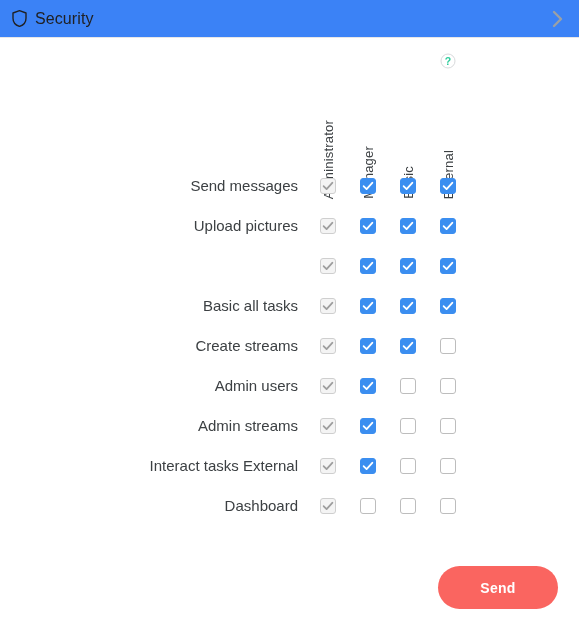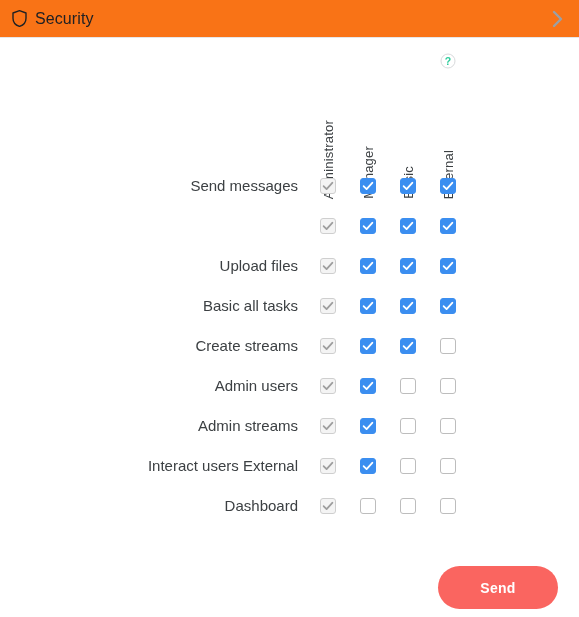--- a/index.html
+++ b/index.html
@@ -14,21 +14,21 @@
     color: #3c4043;
     overflow: hidden;
   }
 
   
   .titlebar {
     position: absolute;
     left: 0; top: 0;
     width: 579px;
     height: 38px;
-    background: #f97316;
+    background: #3b82f6;
     border-bottom: 1px solid #e6e6e8;
     box-sizing: border-box;
     display: flex;
     align-items: center;
   }
   .titlebar-left {
     display: flex;
     align-items: center;
     margin-left: 12px;
     gap: 8px;
@@ -258,20 +258,21 @@
         </div>
         <div class="cell" style="left: 435px;">
           <span class="cb checked">
             <svg width="11" height="9" viewBox="0 0 11 9" xmlns="http://www.w3.org/2000/svg">
               <path d="M1 4.6 L4.1 7.6 L10 1.2" fill="none" stroke="#ffffff" stroke-width="1.8" stroke-linecap="round" stroke-linejoin="round"></path>
             </svg>
           </span>
         </div>
       </div>
       <div class="row" style="top: 174px;">
+        <div class="row-label">Upload pictures</div>
         <div class="cell" style="left: 315px;">
           <span class="cb disabled">
             <svg width="11" height="9" viewBox="0 0 11 9" xmlns="http://www.w3.org/2000/svg">
               <path d="M1 4.6 L4.1 7.6 L10 1.2" fill="none" stroke="#9e9e9e" stroke-width="1.8" stroke-linecap="round" stroke-linejoin="round"></path>
             </svg>
           </span>
         </div>
         <div class="cell" style="left: 355px;">
           <span class="cb checked">
             <svg width="11" height="9" viewBox="0 0 11 9" xmlns="http://www.w3.org/2000/svg">
@@ -288,21 +289,20 @@
         </div>
         <div class="cell" style="left: 435px;">
           <span class="cb checked">
             <svg width="11" height="9" viewBox="0 0 11 9" xmlns="http://www.w3.org/2000/svg">
               <path d="M1 4.6 L4.1 7.6 L10 1.2" fill="none" stroke="#ffffff" stroke-width="1.8" stroke-linecap="round" stroke-linejoin="round"></path>
             </svg>
           </span>
         </div>
       </div>
       <div class="row" style="top: 214px;">
-        <div class="row-label">Upload files</div>
         <div class="cell" style="left: 315px;">
           <span class="cb disabled">
             <svg width="11" height="9" viewBox="0 0 11 9" xmlns="http://www.w3.org/2000/svg">
               <path d="M1 4.6 L4.1 7.6 L10 1.2" fill="none" stroke="#9e9e9e" stroke-width="1.8" stroke-linecap="round" stroke-linejoin="round"></path>
             </svg>
           </span>
         </div>
         <div class="cell" style="left: 355px;">
           <span class="cb checked">
             <svg width="11" height="9" viewBox="0 0 11 9" xmlns="http://www.w3.org/2000/svg">
@@ -423,21 +423,21 @@
           </span>
         </div>
         <div class="cell" style="left: 395px;">
           <span class="cb unchecked"></span>
         </div>
         <div class="cell" style="left: 435px;">
           <span class="cb unchecked"></span>
         </div>
       </div>
       <div class="row" style="top: 414px;">
-        <div class="row-label">Interact users External</div>
+        <div class="row-label">Interact tasks External</div>
         <div class="cell" style="left: 315px;">
           <span class="cb disabled">
             <svg width="11" height="9" viewBox="0 0 11 9" xmlns="http://www.w3.org/2000/svg">
               <path d="M1 4.6 L4.1 7.6 L10 1.2" fill="none" stroke="#9e9e9e" stroke-width="1.8" stroke-linecap="round" stroke-linejoin="round"></path>
             </svg>
           </span>
         </div>
         <div class="cell" style="left: 355px;">
           <span class="cb checked">
             <svg width="11" height="9" viewBox="0 0 11 9" xmlns="http://www.w3.org/2000/svg">

